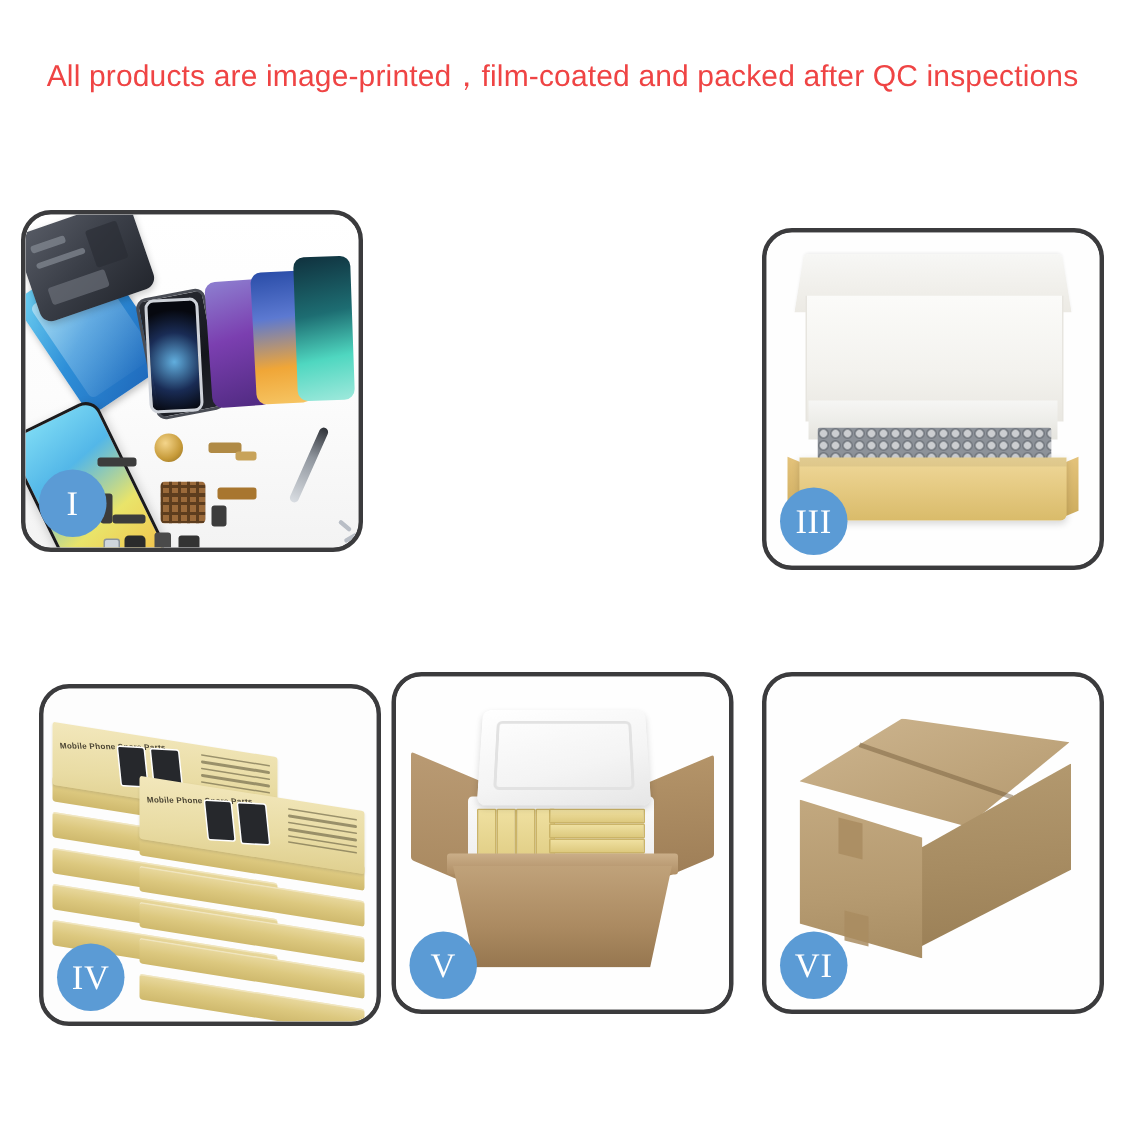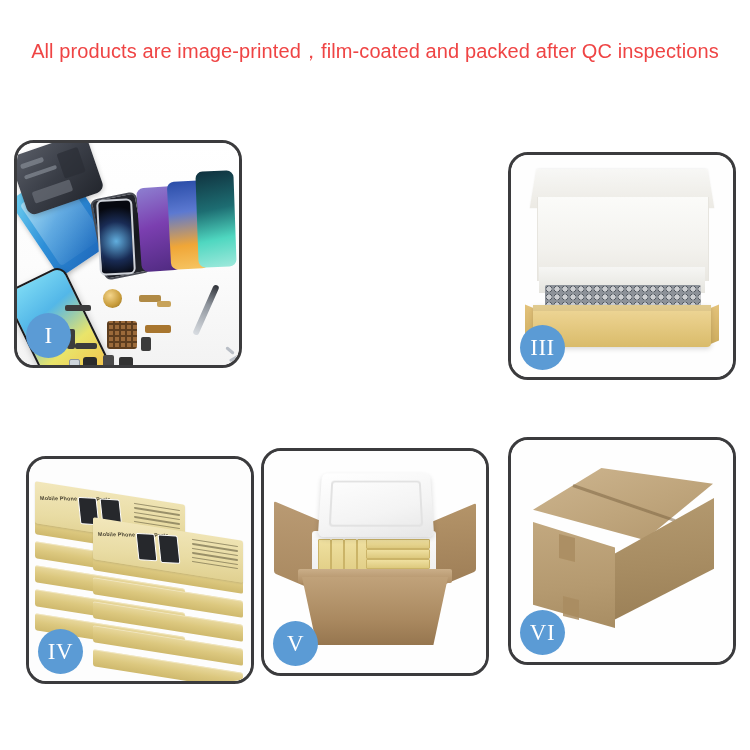--- a/index.html
+++ b/index.html
@@ -24,21 +24,21 @@
   }
 
   
   .grid{position:absolute;left:14px;top:140px;width:722px;height:540px;}
   .panel{
     position:absolute;width:228px;height:228px;
     border:3px solid #3b3b3d;border-radius:20px;background:#ffffff;
     box-sizing:border-box;overflow:hidden;
   }
   .p1{left:0;top:0;}  .p2{left:247px;top:0;}  .p3{left:494px;top:12px;}
-  .p4{left:0;top:316px;margin-left:12px;} .p5{left:247px;top:308px;} .p6{left:494px;top:297px;}
+  .p4{left:0;top:316px;margin-left:12px;} .p5{left:247px;top:308px;} .p6{left:494px;top:308px;}
 
   .photo{position:absolute;inset:0;overflow:hidden;border-radius:17px;}
 
   .badge{
     position:absolute;left:9px;bottom:7px;width:45px;height:45px;border-radius:50%;
     background:#5b9bd5;color:#ffffff;display:flex;align-items:center;justify-content:center;
     font-family:"Liberation Serif", serif;font-size:23px;line-height:1;letter-spacing:0.5px;
     z-index:40;
   }
 

